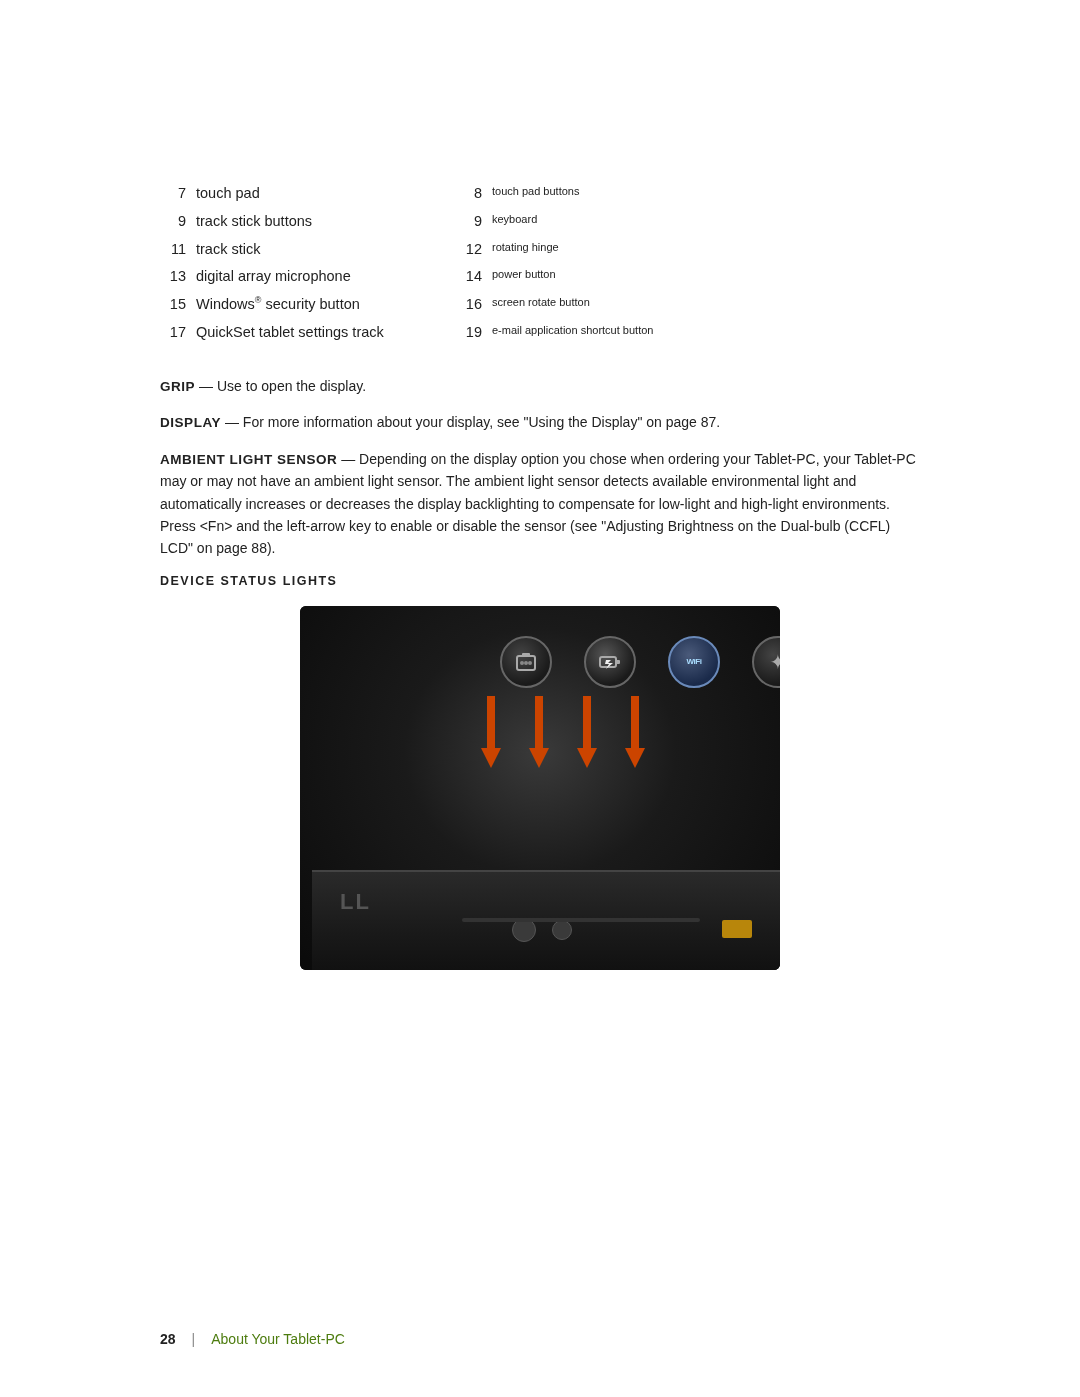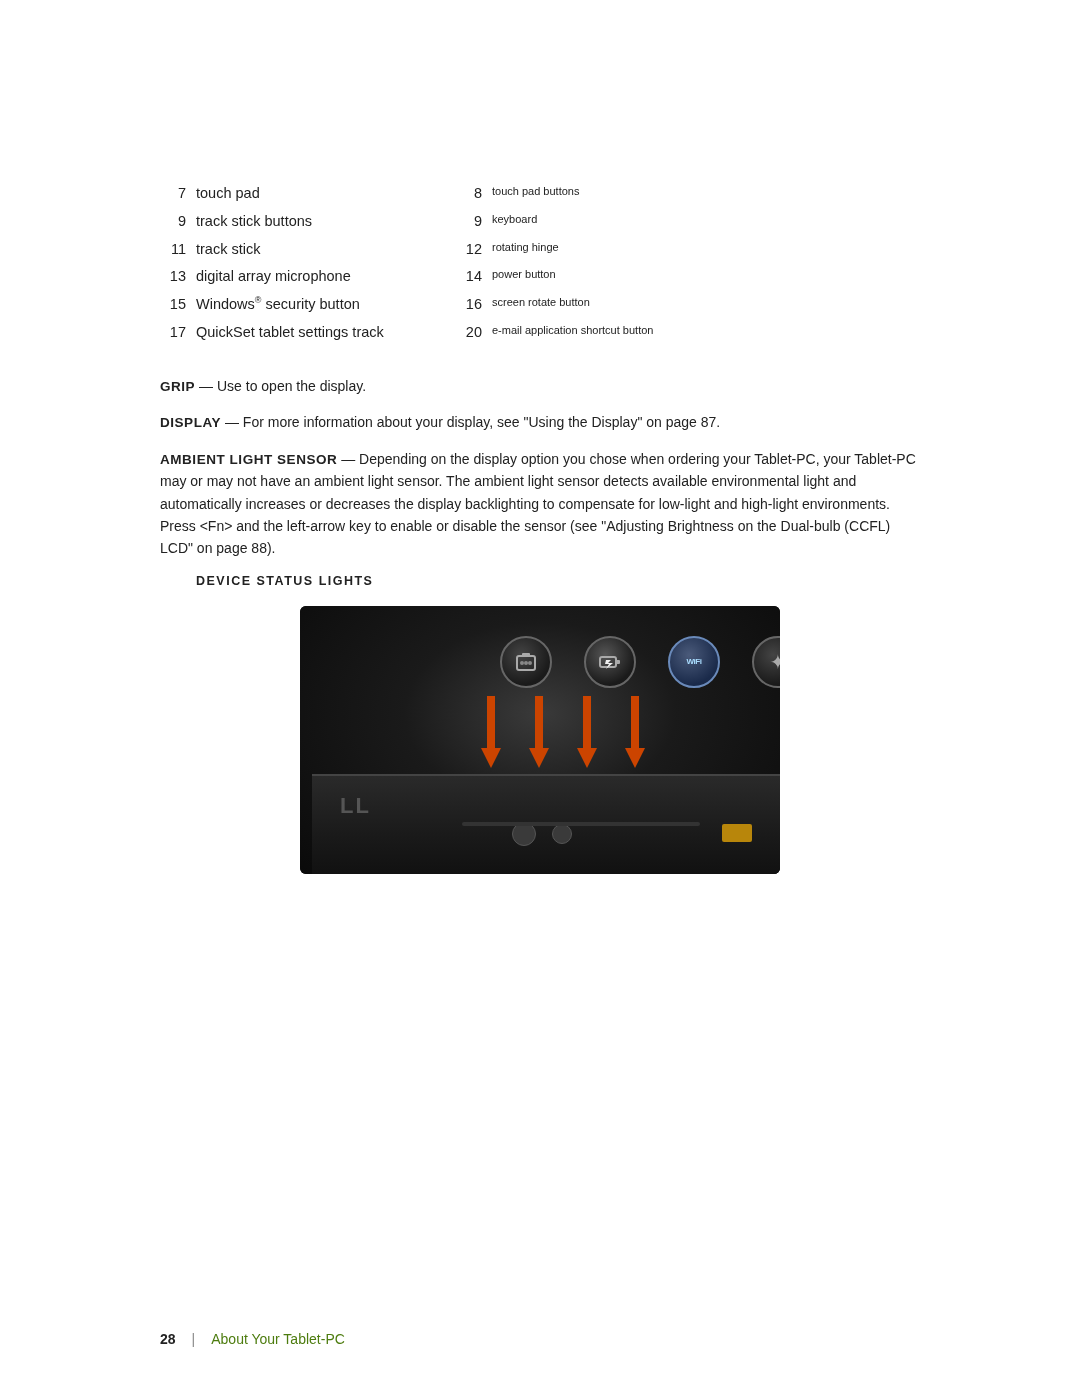--- a/index.html
+++ b/index.html
@@ -75,27 +75,26 @@
     }
 
     
     .device-status-heading {
       font-size: 12.5px;
       font-weight: bold;
       letter-spacing: 0.12em;
       text-transform: uppercase;
       margin-bottom: 18px;
       color: #222;
-      margin-left: 36px;
     }
 
     
     .device-image-container {
       width: 480px;
-      height: 268px;
+      height: 364px;
       margin: 0 auto;
       background: #111;
       border-radius: 6px;
       position: relative;
       overflow: hidden;
     }
 
     
     .device-bg {
       position: absolute;
@@ -248,21 +247,21 @@
         </tr>
         <tr>
           <td class="num">15</td>
           <td class="label">Windows<sup>®</sup> security button</td>
           <td class="num2">16</td>
           <td class="label2">screen rotate button</td>
         </tr>
         <tr>
           <td class="num">17</td>
           <td class="label">QuickSet tablet settings track</td>
-          <td class="num2">20</td>
+          <td class="num2">19</td>
           <td class="label2">e-mail application shortcut button</td>
         </tr>
       </tbody>
   </table>
 
   <div class="desc-section">
     <span class="term">GRIP</span><span> — </span><span>Use to open the display.</span>
   </div>
 
   <div class="desc-section">

